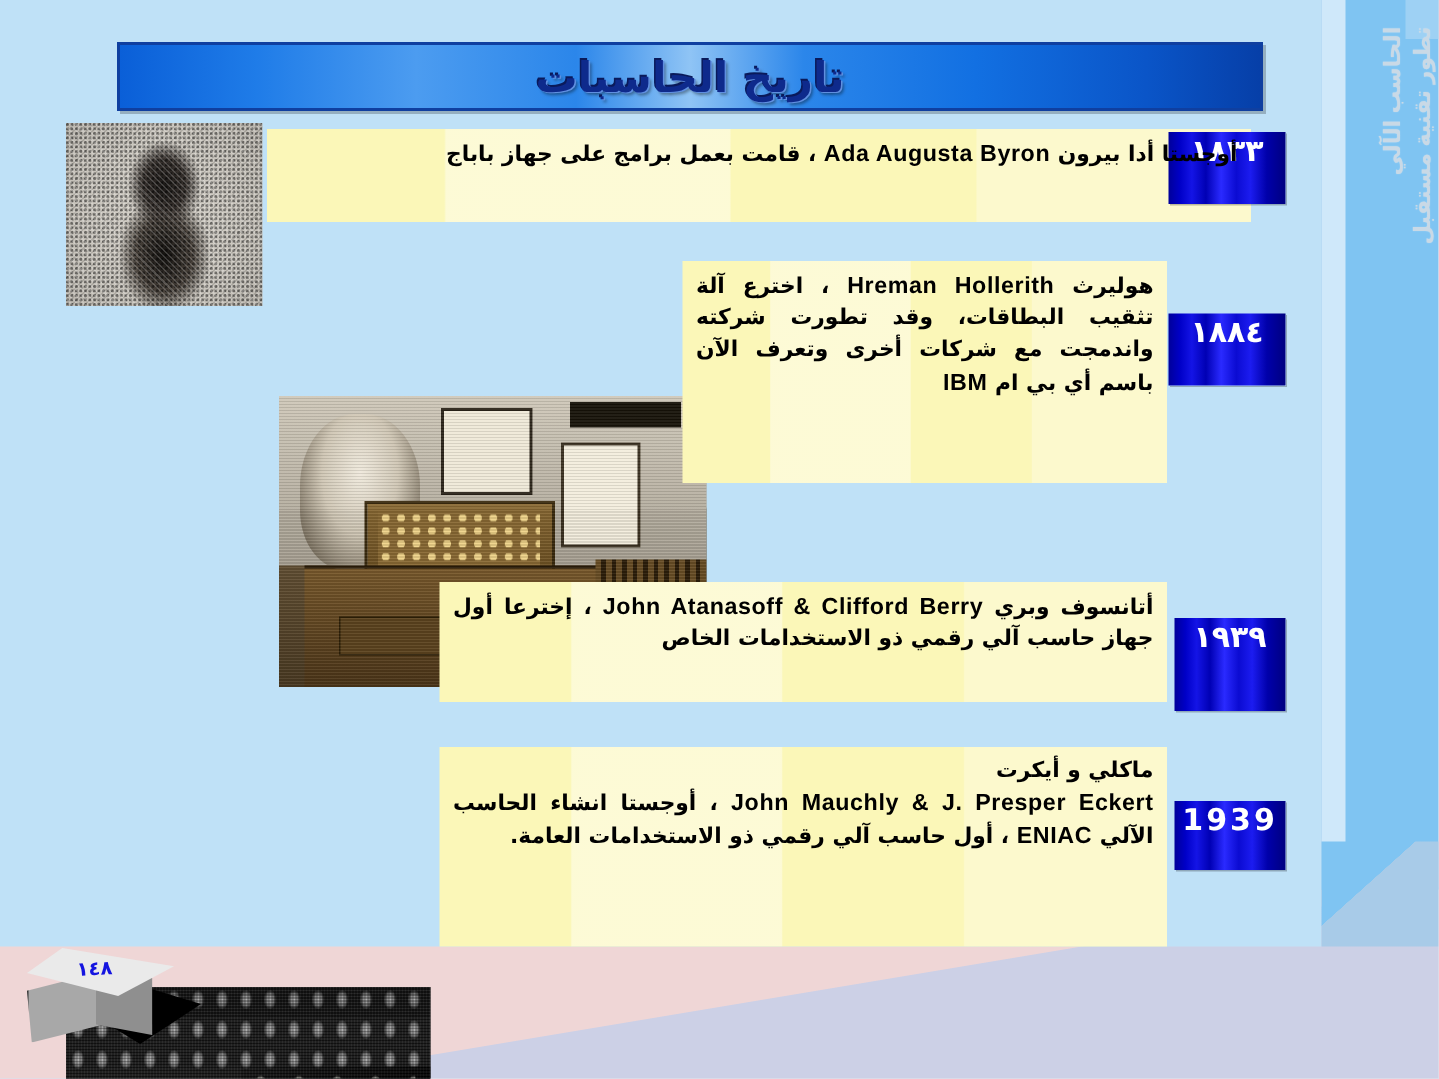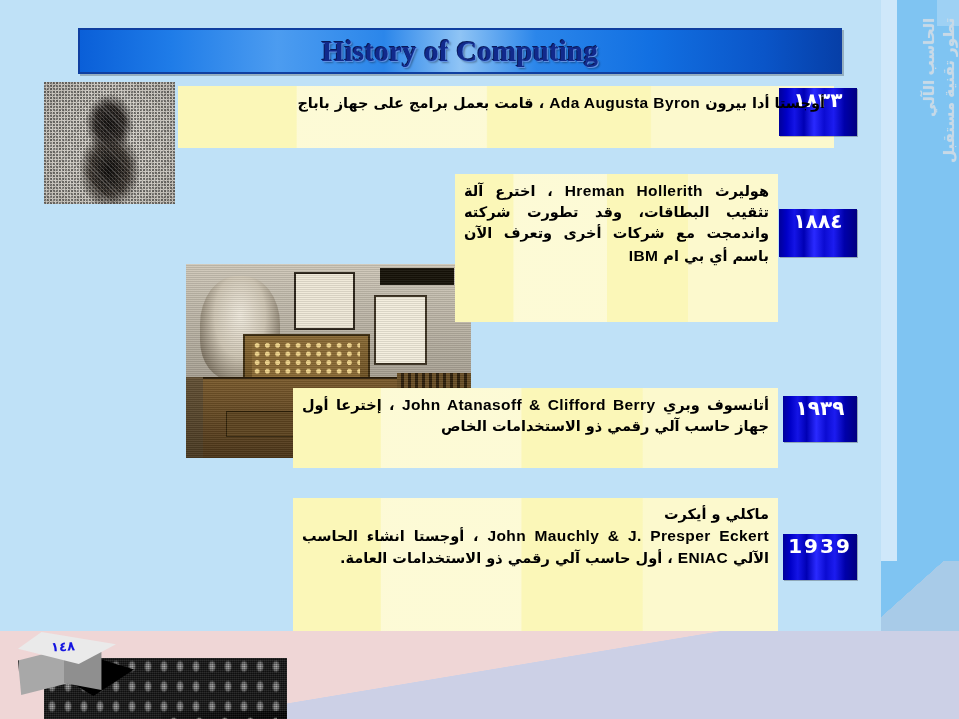--- a/index.html
+++ b/index.html
@@ -220,21 +220,21 @@
 <div id="bg-right-band-light" class="abs"></div>
 <div id="bg-right-diag" class="abs"></div>
 <div id="bg-corner-tr" class="abs"></div>
 
 <div id="side-text">
   <div class="vtext">تطور تقنية مستقبل</div>
   <div class="vtext">الحاسب الآلي</div>
 </div>
 
 <div id="title-banner">
-  <span id="title-en">History of Computing</span>
+  <span id="title-ar">تاريخ الحاسبات</span>
 </div>
 
 <div class="photo abs" id="photo-ada" style="left:44px;top:82px;width:131px;height:122px;">
   <div class="halftone"></div>
   <div class="grain"></div>
 </div>
 
 <div class="card abs" id="card-1" style="left:178px;top:86px;width:656px;height:62px;position:absolute;">
   <div class="card-inner">
     <span>أوجستا أدا بيرون</span>
@@ -283,21 +283,21 @@
 </div>
 
 <div class="card abs" id="card-3" style="left:293px;top:388px;width:485px;height:80px;position:absolute;">
   <div class="card-inner">
     <span>أتانسوف وبري</span>
     <span class="lat">John Atanasoff  &amp;  Clifford  Berry</span>
     <span>، إخترعا أول جهاز حاسب آلي رقمي ذو الاستخدامات الخاص</span>
   </div>
 </div>
 
-<div class="year-badge abs" style="left:783px;top:396px;width:74px;height:46px;">
+<div class="year-badge abs" style="left:783px;top:412px;width:74px;height:62px;">
   <span>١٩٣٩</span>
 </div>
 
 <div class="card abs" id="card-4" style="left:293px;top:498px;width:485px;height:133px;position:absolute;">
   <div class="card-inner">
     <span>ماكلي و أيكرت</span><br>
     <span class="lat">John Mauchly  &amp;  J. Presper  Eckert</span>
     <span>، أوجستا انشاء الحاسب الآلي</span>
     <span class="lat">ENIAC</span>
     <span>، أول حاسب آلي رقمي ذو الاستخدامات العامة.</span>

